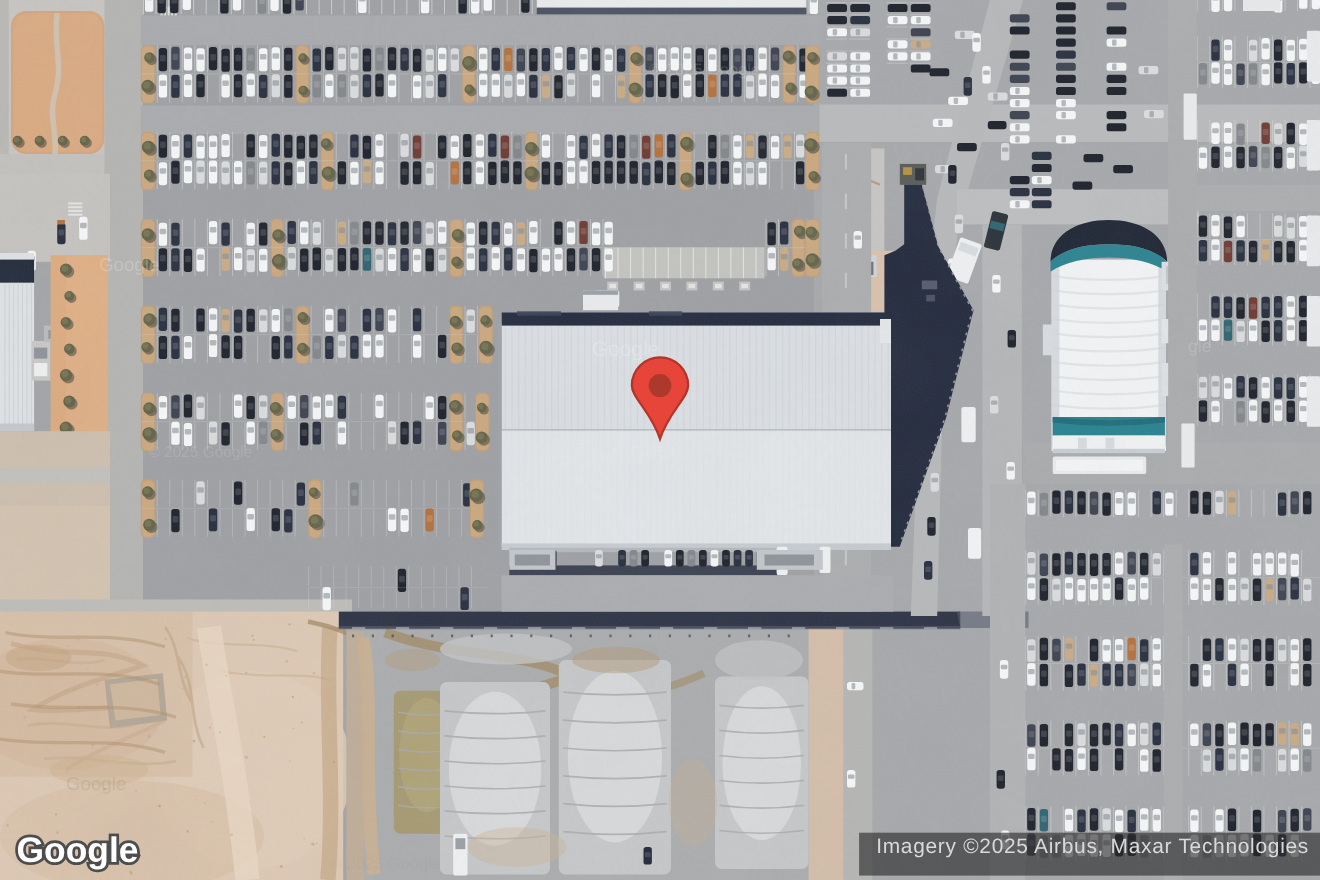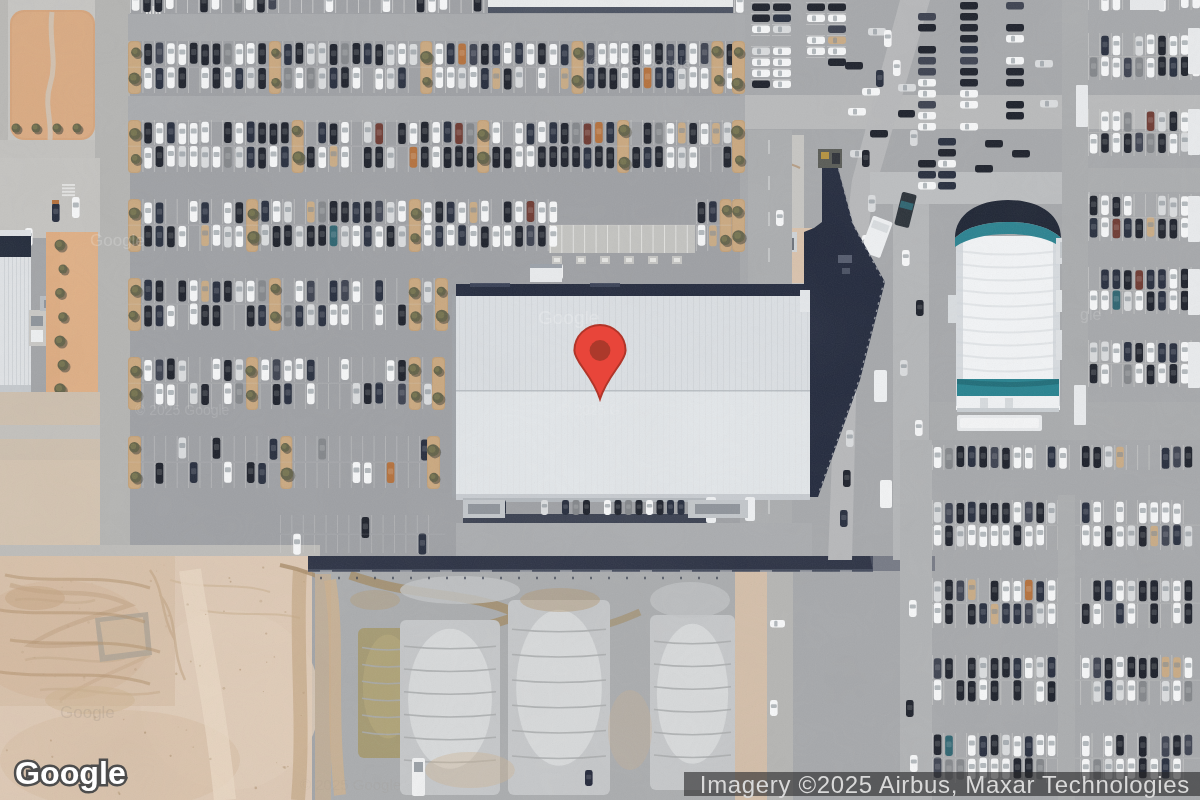--- a/index.html
+++ b/index.html
@@ -1,19 +1,19 @@
 <!DOCTYPE html>
 <html><head>
 <meta charset="utf-8">
 <style>
 html,body{margin:0;padding:0;background:#888;}
 #map{position:relative;width:1200px;height:800px;overflow:hidden;font-family:"Liberation Sans",sans-serif;}
 #map svg{display:block;}
 .glogo{position:absolute;left:13px;bottom:6px;font-family:"Liberation Sans",sans-serif;}
-.attr{position:absolute;right:0;bottom:4px;height:24px;line-height:25px;background:rgba(40,40,42,0.62);font-size:24px;padding:0 10px 0 16px;letter-spacing:0.65px;color:#d9d9d9;white-space:nowrap;}
+.attr{position:absolute;right:0;bottom:4px;height:39px;line-height:25px;background:rgba(40,40,42,0.62);font-size:19px;padding:0 10px 0 16px;letter-spacing:0.65px;color:#d9d9d9;white-space:nowrap;}
 </style>
 </head>
 <body>
 <div id="map">
 <svg width="1200" height="800" viewBox="0 0 1200 800">
 <defs>
 <filter id="grain" x="0" y="0" width="100%" height="100%">
 <feTurbulence type="fractalNoise" baseFrequency="0.9" numOctaves="2" seed="7" stitchTiles="stitch"></feTurbulence>
 <feColorMatrix type="saturate" values="0"></feColorMatrix>
 </filter>

